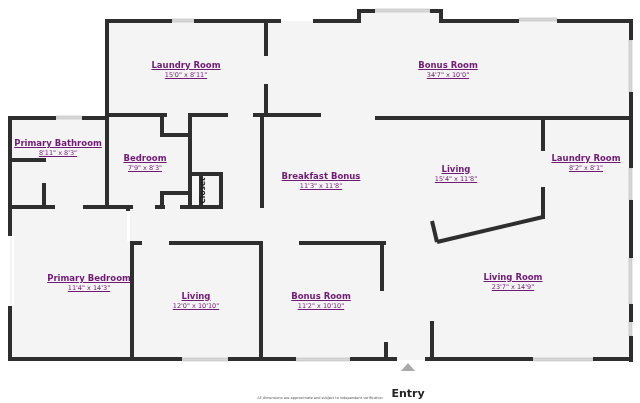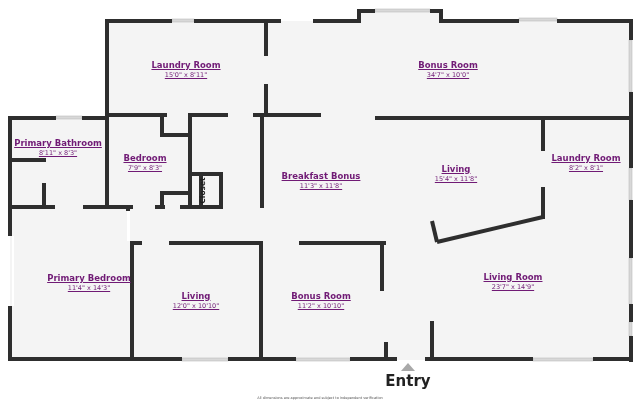--- a/index.html
+++ b/index.html
@@ -2,21 +2,21 @@
 <html><head>
   <meta charset="utf-8">
   <style>
     html, body { margin: 0; padding: 0; background: #ffffff; }
     body { width: 640px; height: 403px; position: relative; overflow: hidden; font-family: "DejaVu Sans", sans-serif; }
     #plan { position: absolute; left: 0; top: 0; width: 640px; height: 403px; }
     .room-label { position: absolute; text-align: center; transform: translateX(-50%); white-space: nowrap; color: #701a75; text-decoration: underline; }
     .room-name { font-size: 8.5px; font-weight: bold; line-height: 11px; }
     .room-dim { font-size: 6.5px; line-height: 9px; }
     .closet-label { position: absolute; font-size: 7.5px; font-weight: bold; color: #1f1f1f; transform: rotate(-90deg); transform-origin: center; white-space: nowrap; }
-    .entry-label { position: absolute; left: 408px; top: 372px; transform: translateX(-50%); font-size: 15px; font-weight: bold; color: #222; }
+    .entry-label { position: absolute; left: 408px; top: 387px; transform: translateX(-50%); font-size: 11px; font-weight: bold; color: #222; }
     .disclaimer { position: absolute; left: 320px; top: 396px; transform: translateX(-50%); font-size: 3.5px; color: #555; white-space: nowrap; }
   </style>
 </head>
 <body>
 
 <svg id="plan" viewBox="0 0 640 403" xmlns="http://www.w3.org/2000/svg">
 
   <g fill="#f4f4f4">
     <rect x="107" y="21" width="524" height="339"></rect>
     <rect x="10" y="118" width="100" height="242"></rect>

